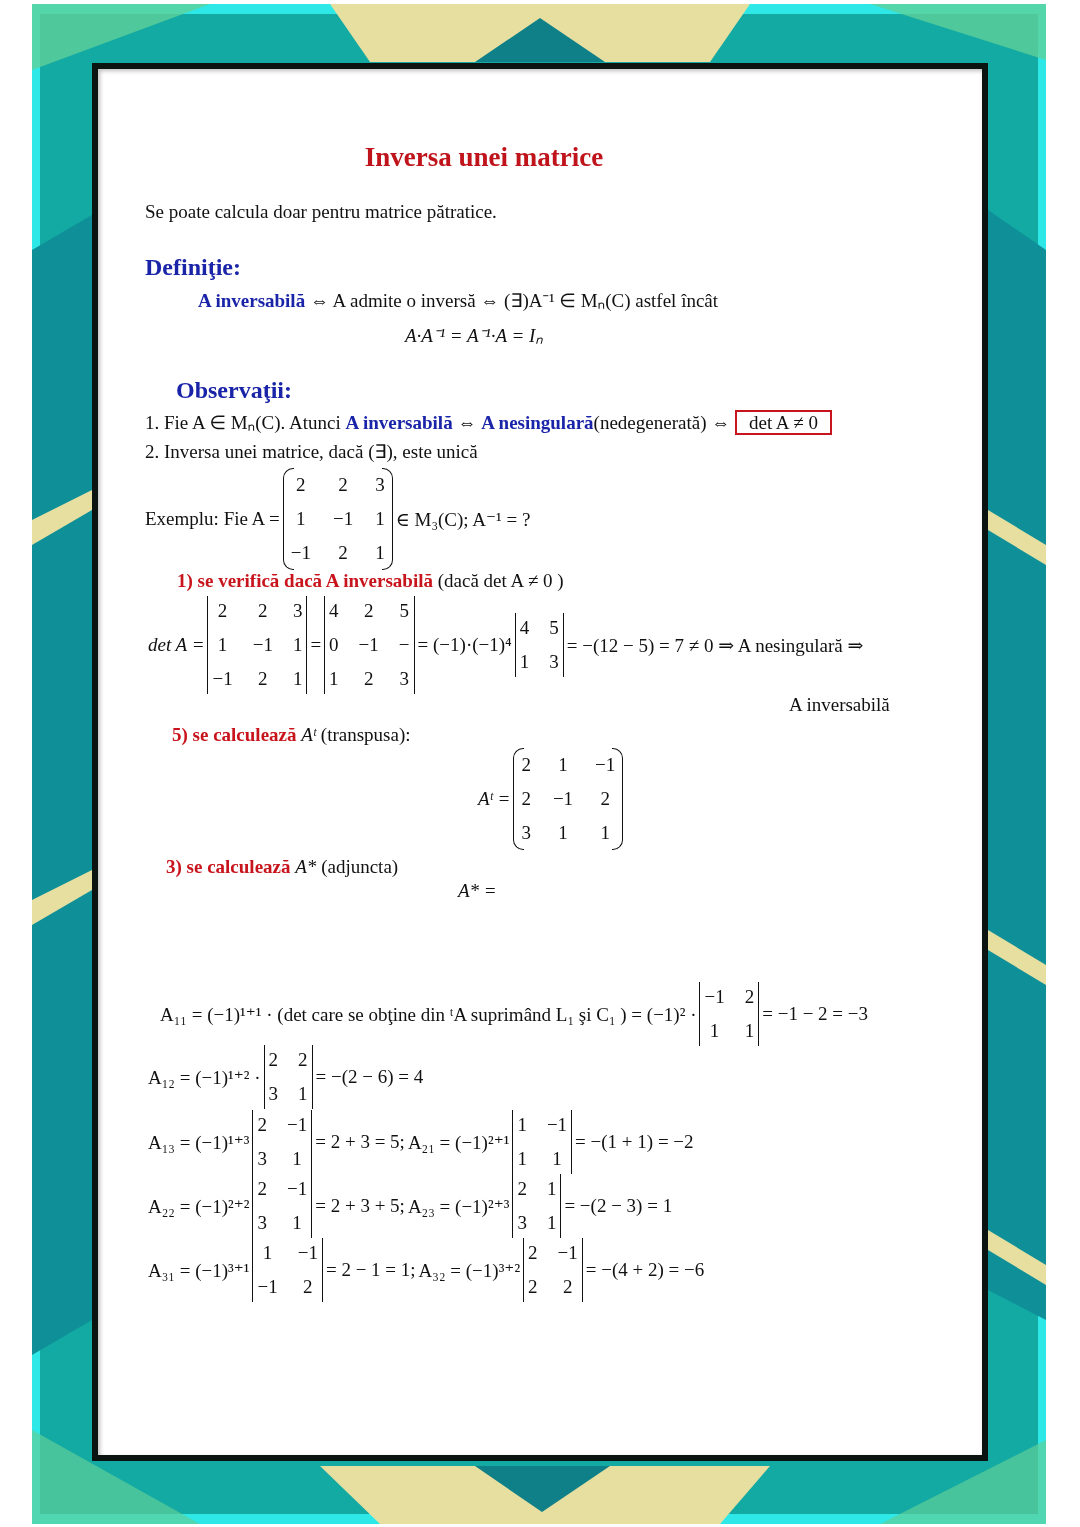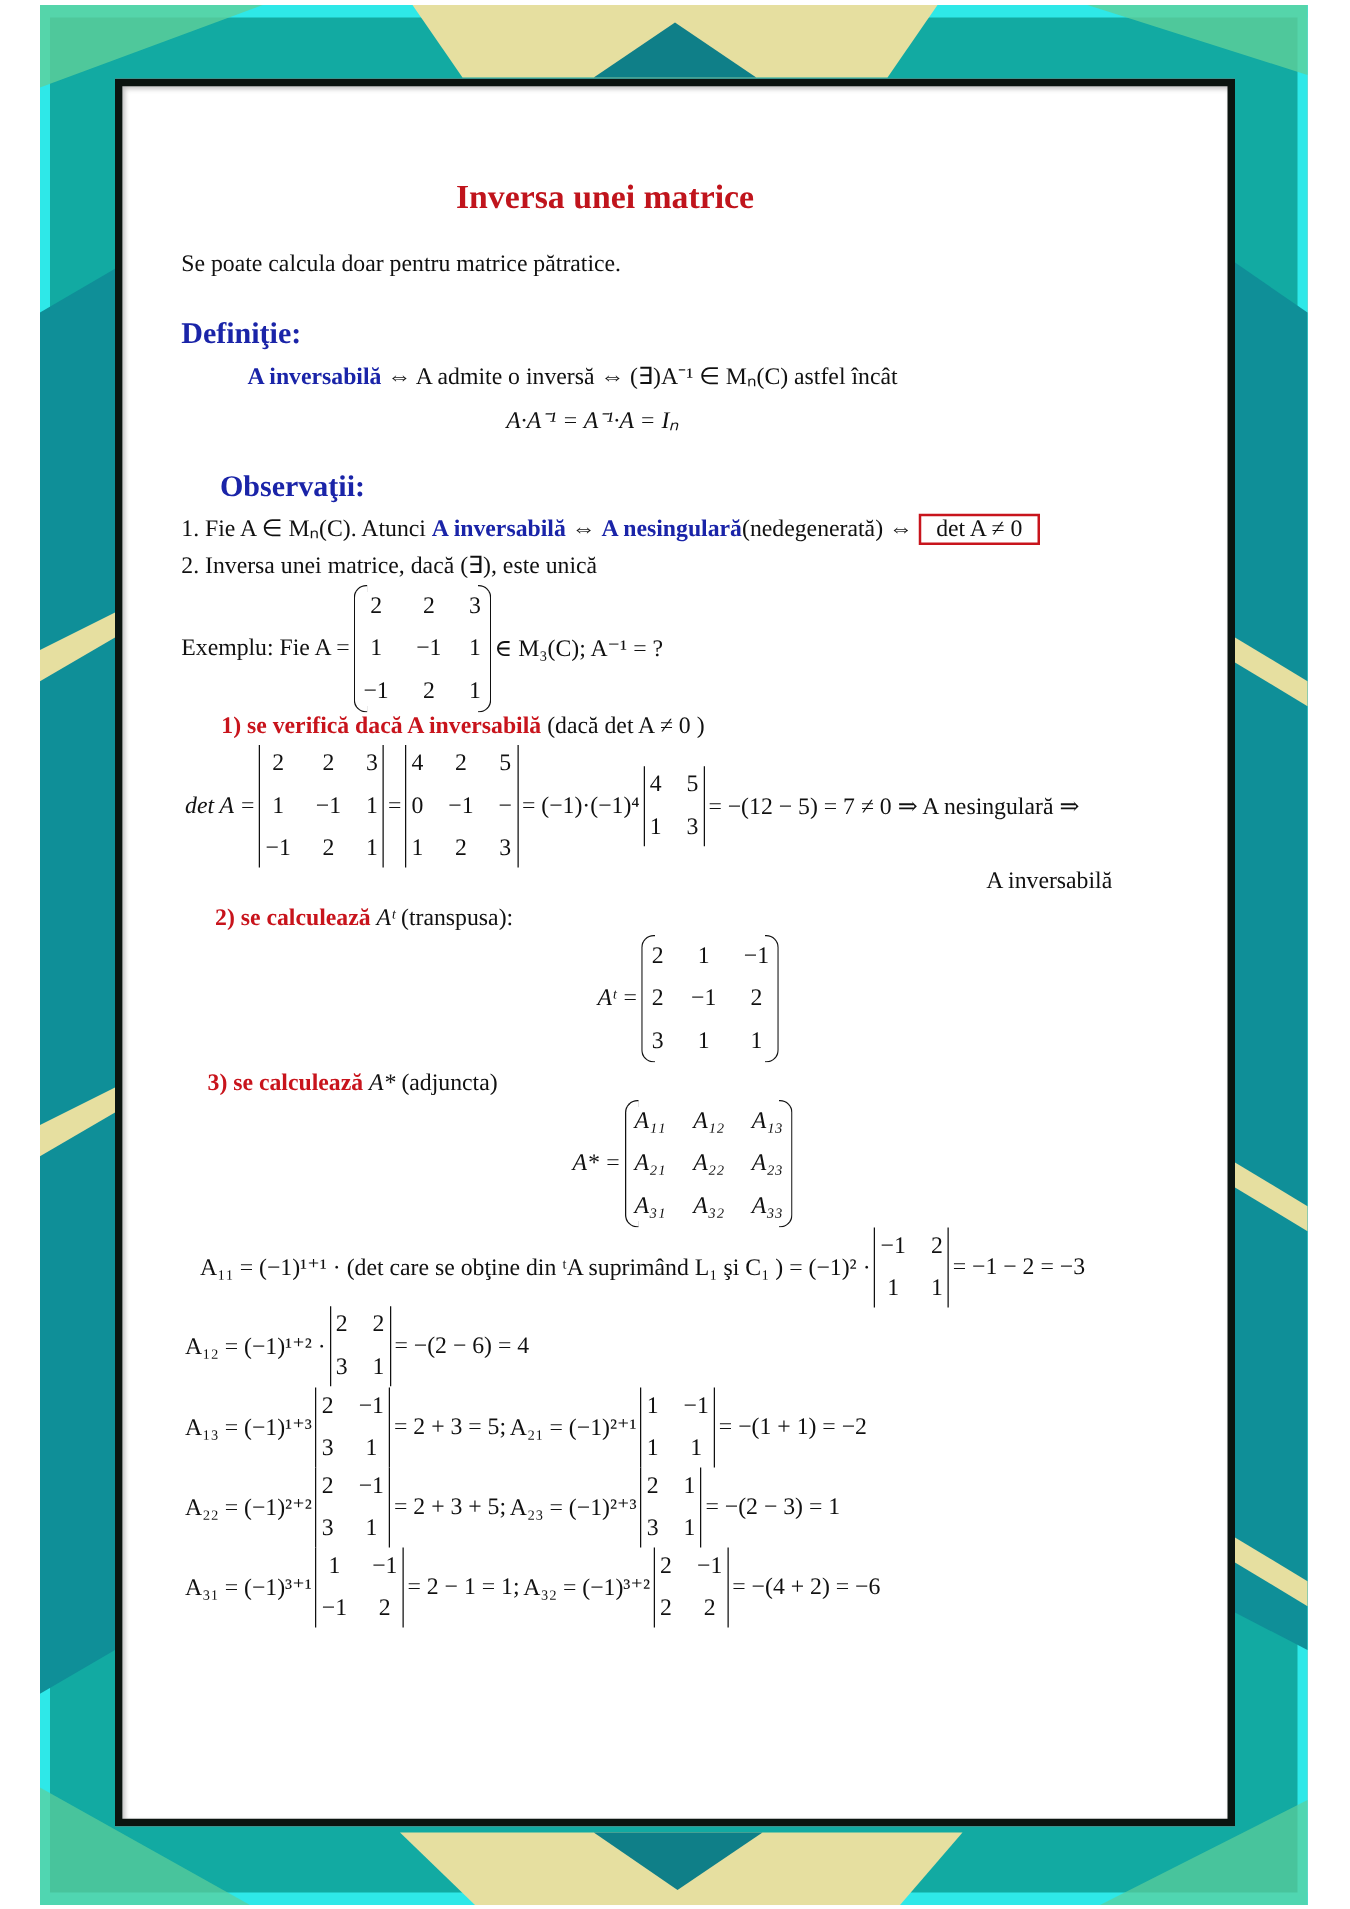--- a/index.html
+++ b/index.html
@@ -136,21 +136,21 @@
       <span class="cell">4</span>
       <span class="cell">5</span>
       <span class="cell">1</span>
       <span class="cell">3</span>
     </span>
   <span>= −(12 − 5) = 7 ≠ 0 ⇒ A nesingulară ⇒</span>
 </div>
 <div class="abs t18" style="left:789px;top:694px;">A inversabilă</div>
 
 <div class="abs t18" style="left:172px;top:724px;">
-  <span class="red-b">2)  se calculează</span>
+  <span class="red-b">5)  se calculează</span>
   <span class="it">Aᵗ</span>
   <span>(transpusa):</span>
 </div>
 <div class="abs mline" style="left:478px;top:748px;">
   <span class="it">Aᵗ =</span>
   <span class="mat paren c3">
       <span class="cell">2</span>
       <span class="cell">1</span>
       <span class="cell">−1</span>
       <span class="cell">2</span>
@@ -162,31 +162,20 @@
     </span>
 </div>
 
 <div class="abs t18" style="left:166px;top:856px;">
   <span class="red-b">3) se calculează</span>
   <span class="it">A*</span>
   <span>(adjuncta)</span>
 </div>
 <div class="abs mline" style="left:458px;top:880px;">
   <span class="it">A* =</span>
-  <span class="mat paren c3 it">
-      <span class="cell">A₁₁</span>
-      <span class="cell">A₁₂</span>
-      <span class="cell">A₁₃</span>
-      <span class="cell">A₂₁</span>
-      <span class="cell">A₂₂</span>
-      <span class="cell">A₂₃</span>
-      <span class="cell">A₃₁</span>
-      <span class="cell">A₃₂</span>
-      <span class="cell">A₃₃</span>
-    </span>
 </div>
 
 <div class="abs mline" style="left:160px;top:982px;">
   <span>A₁₁ = (−1)¹⁺¹ · (det care se obţine din ᵗA  suprimând L₁ şi C₁ ) = (−1)² ·</span>
   <span class="mat det c2">
       <span class="cell">−1</span>
       <span class="cell">2</span>
       <span class="cell">1</span>
       <span class="cell">1</span>
     </span>

